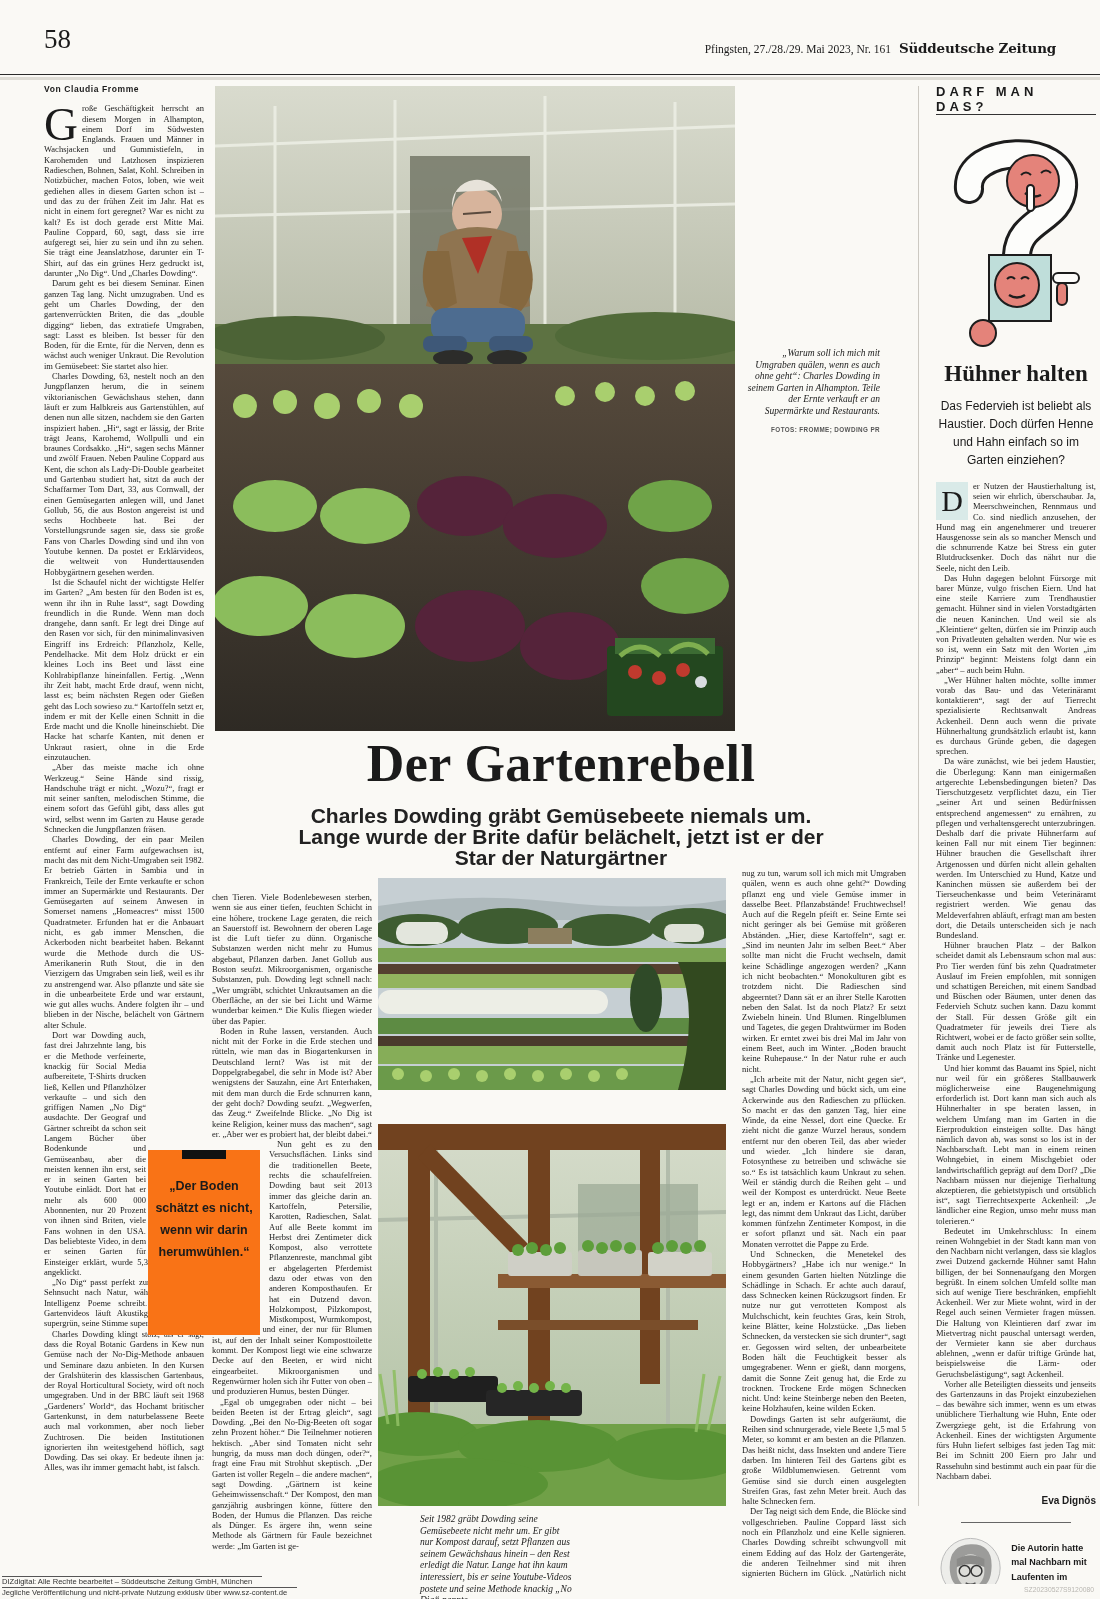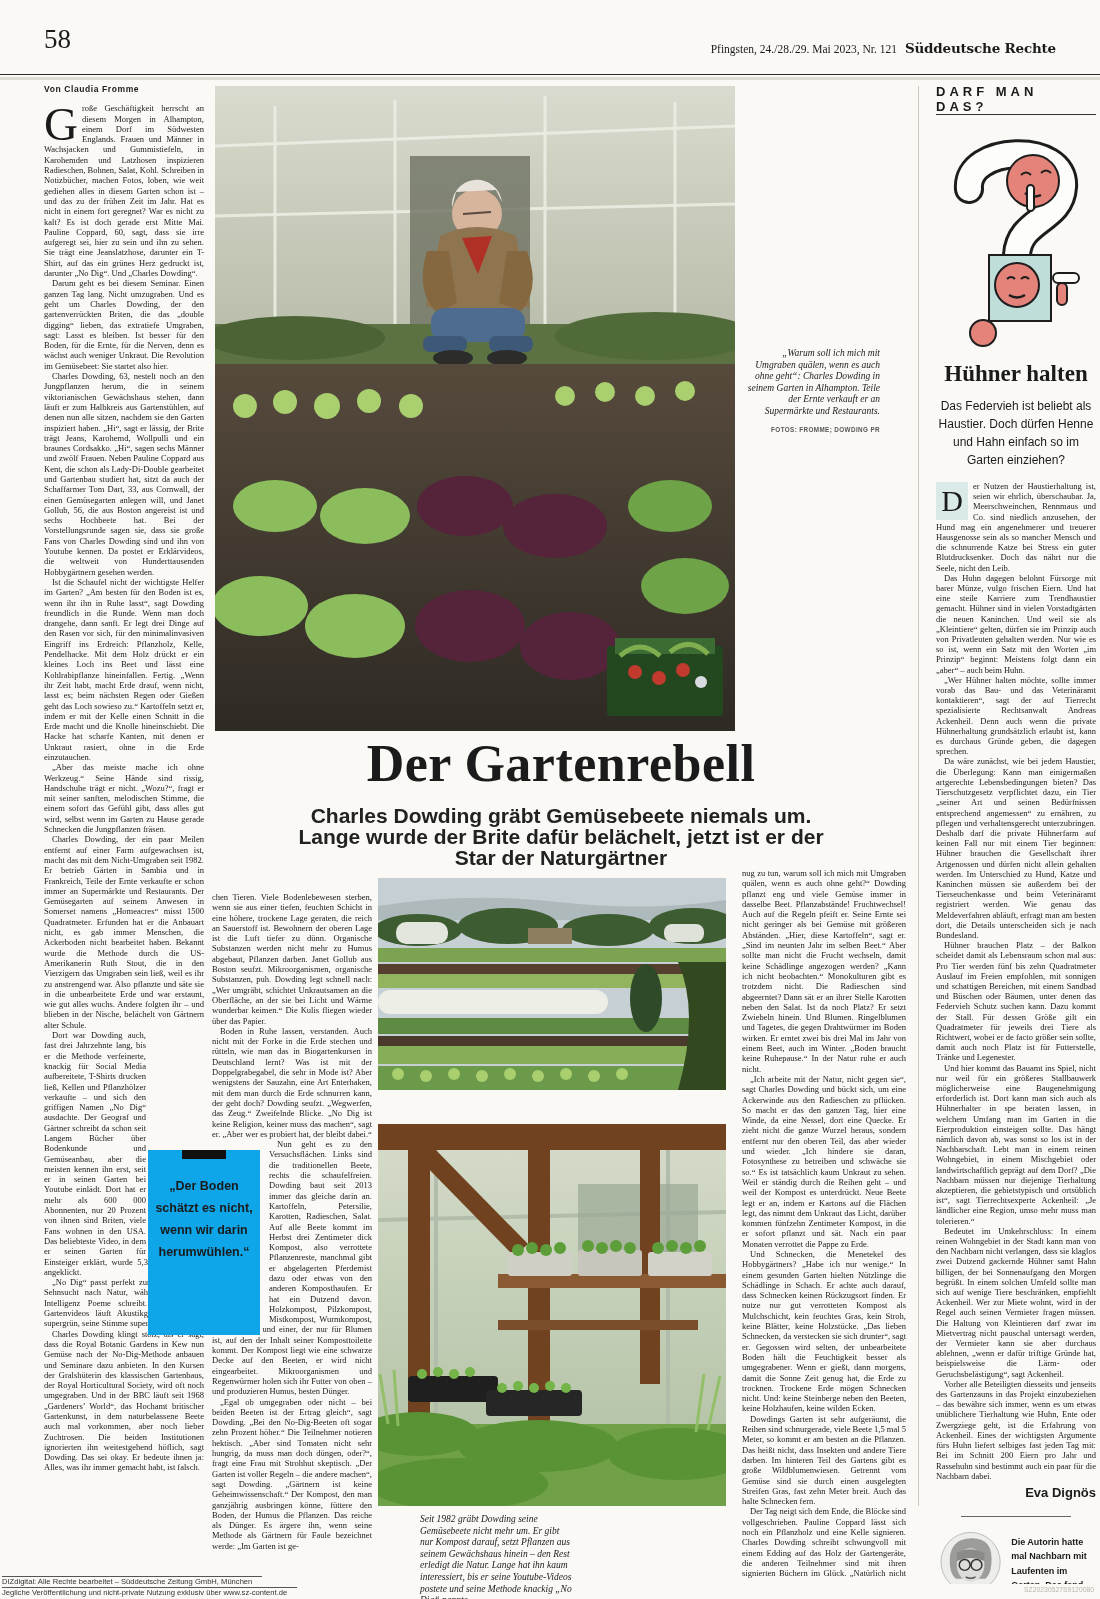--- a/index.html
+++ b/index.html
@@ -38,60 +38,60 @@
   .photo-greenhouse{position:absolute;left:378px;top:1124px;width:348px;height:382px;}
   svg{display:block;}
   
   .cap-main{position:absolute;left:740px;top:348px;width:140px;text-align:right;
             font-style:italic;font-size:9.5px;line-height:11.6px;}
   .credit{font-family:"Liberation Sans",sans-serif;font-style:normal;font-weight:700;
           font-size:6.3px;letter-spacing:.4px;color:#555;margin-top:6px;}
   .cap-bottom{position:absolute;left:420px;top:1514px;width:152px;font-style:italic;
               font-size:9.5px;line-height:11.6px;}
   
-  .pullquote{position:absolute;left:148px;top:1150px;width:112px;height:185px;background:#0ea5e9;
+  .pullquote{position:absolute;left:148px;top:1150px;width:112px;height:185px;background:#f97316;
              text-align:center;z-index:5;}
   .pq-bar{width:44px;height:9px;background:#111;margin:0 auto 16px;}
   .pq-text{font-family:"Liberation Sans",sans-serif;font-weight:700;font-size:12.5px;line-height:22px;}
   
   .vrule{position:absolute;left:918px;top:86px;width:1px;height:1420px;background:#ccc9c2;}
   .rail{position:absolute;left:936px;top:84px;width:160px;height:1500px;overflow:hidden;}
   .kicker{font-family:"Liberation Sans",sans-serif;font-weight:700;font-size:13px;
           letter-spacing:4px;text-align:left;padding-bottom:0;border-bottom:1px solid #333;}
   .illo{margin:12px auto 4px;}
   .rail-headline{font-size:23px;font-weight:700;text-align:center;margin:6px 0 10px;}
   .standfirst{font-family:"Liberation Sans",sans-serif;font-size:12px;line-height:18px;
               text-align:center;margin:0 2px 12px;}
   .rail-body{font-size:8.5px;line-height:10.2px;}
   .dropcap-d{float:left;width:32px;height:38px;background:#d9eae8;text-align:center;
              font-size:30px;line-height:38px;margin:1px 5px 0 0;}
-  .rail-author{font-family:"Liberation Sans",sans-serif;font-weight:700;font-size:13px;
-               text-align:right;margin-top:4px;}
+  .rail-author{font-family:"Liberation Sans",sans-serif;font-weight:700;font-size:10px;
+               text-align:right;margin-top:14px;}
   .rail-divider{width:110px;border-top:1px solid #666;margin:16px auto 14px;}
   .author-box{display:flex;gap:10px;align-items:flex-start;padding-left:4px;}
   .author-note{font-family:"Liberation Sans",sans-serif;font-weight:700;font-size:9px;
                line-height:14.5px;width:86px;padding-top:4px;}
   
   .footer{position:absolute;left:2px;top:1576px;font-family:"Liberation Sans",sans-serif;
           font-size:7.6px;line-height:10px;color:#333;}
   .footer div{border-top:1px solid #555;width:fit-content;padding-right:10px;}
   .doc-id{position:absolute;right:6px;top:1586px;font-family:"Liberation Sans",sans-serif;
           font-size:6.8px;color:#b9b7b2;}
 </style>
 </head>
 <body>
 
 <div class="page">
 
   <div class="hdr-left">
     <span class="hdr-page">58</span>
   </div>
   <div class="hdr-right">
-    <span class="hdr-date">Pfingsten, 24./28./29. Mai 2023, Nr. 121</span>
-    <span class="hdr-masthead">Süddeutsche Rechte</span>
+    <span class="hdr-date">Pfingsten, 27./28./29. Mai 2023, Nr. 161</span>
+    <span class="hdr-masthead">Süddeutsche Zeitung</span>
   </div>
   <div class="rule-h"></div>
   <div class="rule-h2"></div>
 
   <div class="col1 bodytxt">
     <div class="byline">Von Claudia Fromme</div>
     <p><span class="dropcap">G</span><span>roße Geschäftigkeit herrscht an diesem Morgen in Alhampton, einem Dorf im Südwesten Englands. Frauen und Männer in Wachsjacken und Gummistiefeln, in Karohemden und Latzhosen inspizieren Radieschen, Bohnen, Salat, Kohl. Schreiben in Notizbücher, machen Fotos, loben, wie weit gediehen alles in diesem Garten schon ist – und das zu der frühen Zeit im Jahr. Hat es nicht in einem fort geregnet? War es nicht zu kalt? Es ist doch gerade erst Mitte Mai. Pauline Coppard, 60, sagt, dass sie irre aufgeregt sei, hier zu sein und ihn zu sehen. Sie trägt eine Jeanslatzhose, darunter ein T-Shirt, auf das ein grünes Herz gedruckt ist, darunter „No Dig“. Und „Charles Dowding“.</span></p>
     <p>Darum geht es bei diesem Seminar. Einen ganzen Tag lang. Nicht umzugraben. Und es geht um Charles Dowding, der den gartenverrückten Briten, die das „double digging“ lieben, das extratiefe Umgraben, sagt: Lasst es bleiben. Ist besser für den Boden, für die Ernte, für die Nerven, denn es wächst auch weniger Unkraut. Die Revolution im Gemüsebeet: Sie startet also hier.</p>
     <p>Charles Dowding, 63, nestelt noch an den Jungpflanzen herum, die in seinem viktorianischen Gewächshaus stehen, dann läuft er zum Halbkreis aus Gartenstühlen, auf denen nun alle sitzen, nachdem sie den Garten inspiziert haben. „Hi“, sagt er lässig, der Brite trägt Jeans, Karohemd, Wollpulli und ein braunes Cordsakko. „Hi“, sagen sechs Männer und zwölf Frauen. Neben Pauline Coppard aus Kent, die schon als Lady-Di-Double gearbeitet und Gartenbau studiert hat, sitzt da auch der Schaffarmer Tom Dart, 33, aus Cornwall, der einen Gemüsegarten anlegen will, und Janet Gollub, 56, die aus Boston angereist ist und sechs Hochbeete hat. Bei der Vorstellungsrunde sagen sie, dass sie große Fans von Charles Dowding sind und ihn von Youtube kennen. Da postet er Erklärvideos, die weltweit von Hunderttausenden Hobbygärtnern gesehen werden.</p>
     <p>Ist die Schaufel nicht der wichtigste Helfer im Garten? „Am besten für den Boden ist es, wenn ihr ihn in Ruhe lasst“, sagt Dowding freundlich in die Runde. Wenn man doch drangehe, dann sanft. Er legt drei Dinge auf den Rasen vor sich, für den minimalinvasiven Eingriff ins Erdreich: Pflanzholz, Kelle, Pendelhacke. Mit dem Holz drückt er ein kleines Loch ins Beet und lässt eine Kohlrabipflanze hineinfallen. Fertig. „Wenn ihr Zeit habt, macht Erde drauf, wenn nicht, lasst es; beim nächsten Regen oder Gießen geht das Loch sowieso zu.“ Kartoffeln setzt er, indem er mit der Kelle einen Schnitt in die Erde macht und die Knolle hineinschiebt. Die Hacke hat scharfe Kanten, mit denen er Unkraut rasiert, ohne in die Erde einzutauchen.</p>

